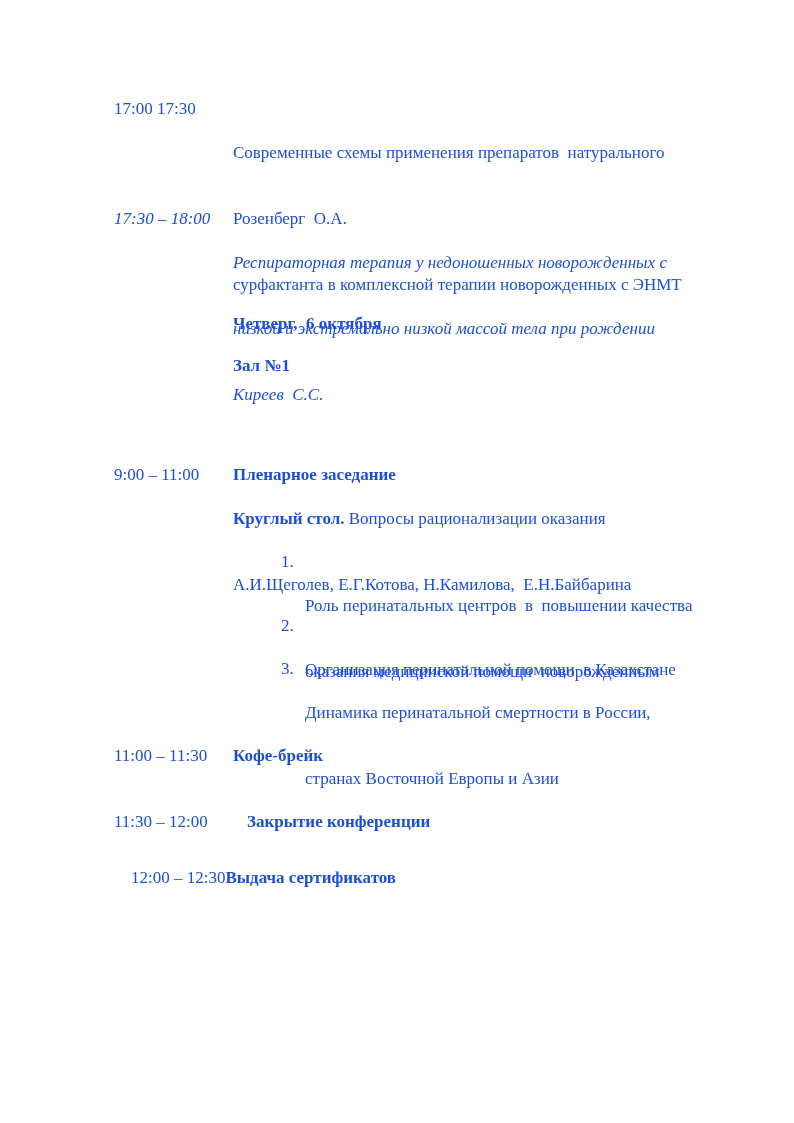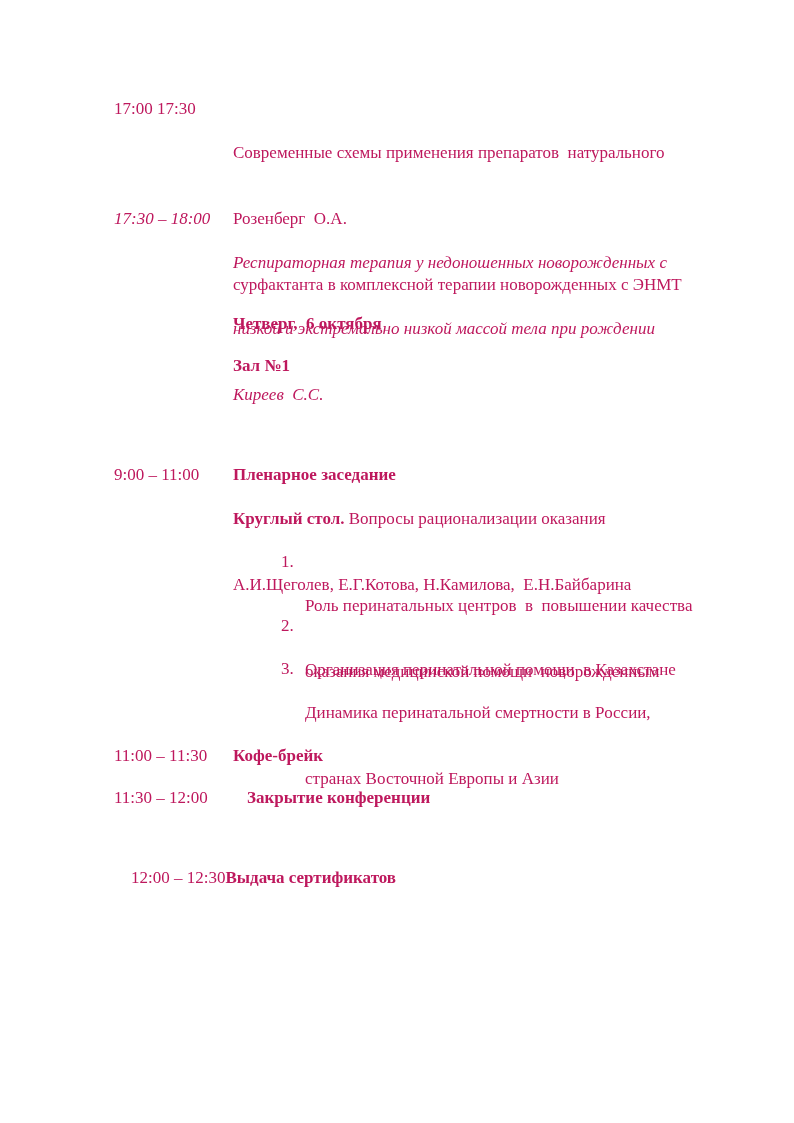--- a/index.html
+++ b/index.html
@@ -4,21 +4,21 @@
 <style>
   html, body { margin: 0; padding: 0; background: #ffffff; }
   .page {
     position: relative;
     width: 794px;
     height: 1123px;
     background: #ffffff;
     font-family: "Liberation Serif", "DejaVu Serif", serif;
     font-size: 17px;
     line-height: 22px;
-    color: #be185d;
+    color: #1d4ed8;
     overflow: hidden;
   }
   .row { position: absolute; left: 114px; display: flex; align-items: flex-start; }
   .time { flex: none; width: 119px; white-space: pre; }
   .time-wide { flex: none; width: 133px; white-space: pre; }
   .text { white-space: pre; }
   .text .line { white-space: pre; }
   .bold { font-weight: bold; }
 
   .row-session1 { top: 98px; }
@@ -31,21 +31,21 @@
 
   .row-roundtable { top: 464px; }
 
   .list-item { position: absolute; left: 281px; display: flex; align-items: flex-start; }
   .list-item .num { flex: none; width: 24px; white-space: pre; }
   .list-item-1 { top: 551px; }
   .list-item-2 { top: 615px; }
   .list-item-3 { top: 658px; }
 
   .row-coffee { top: 745px; }
-  .row-closing { top: 787px; justify-content: flex-end; }
+  .row-closing { top: 811px; justify-content: flex-end; }
   .row-certificates { top: 845px; left: 114px; position: absolute; white-space: pre; }
   .row-certificates .inline-time { white-space: pre; }
 </style>
 </head>
 <body>
 
 <div class="page">
 
   <div class="row row-session1">
     <div class="time">17:00 17:30</div>

